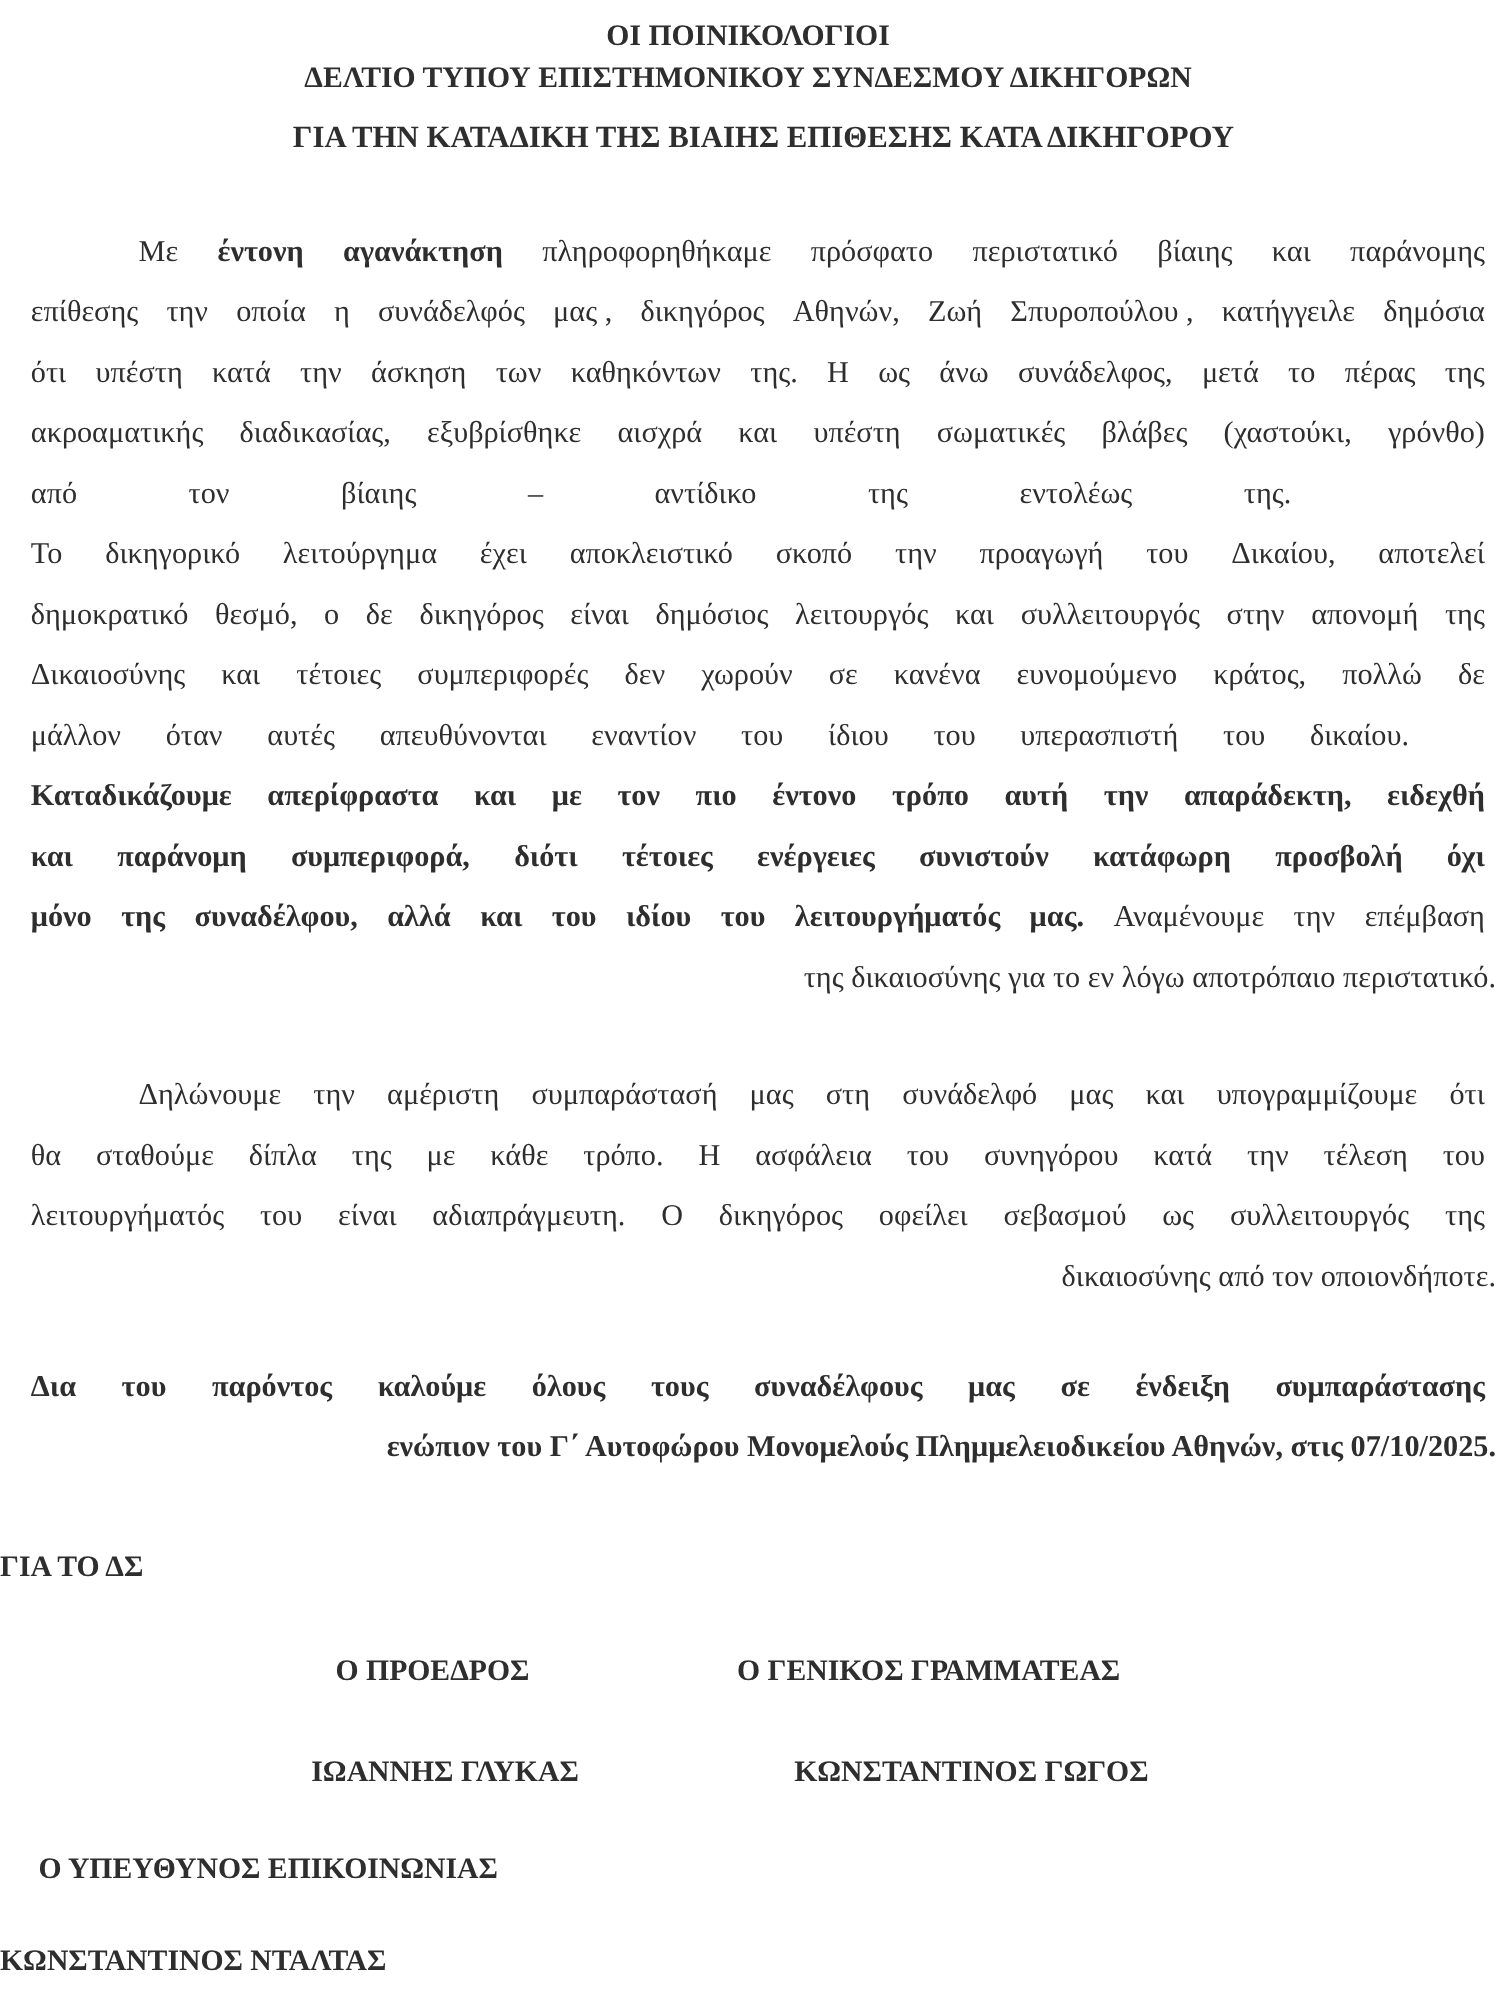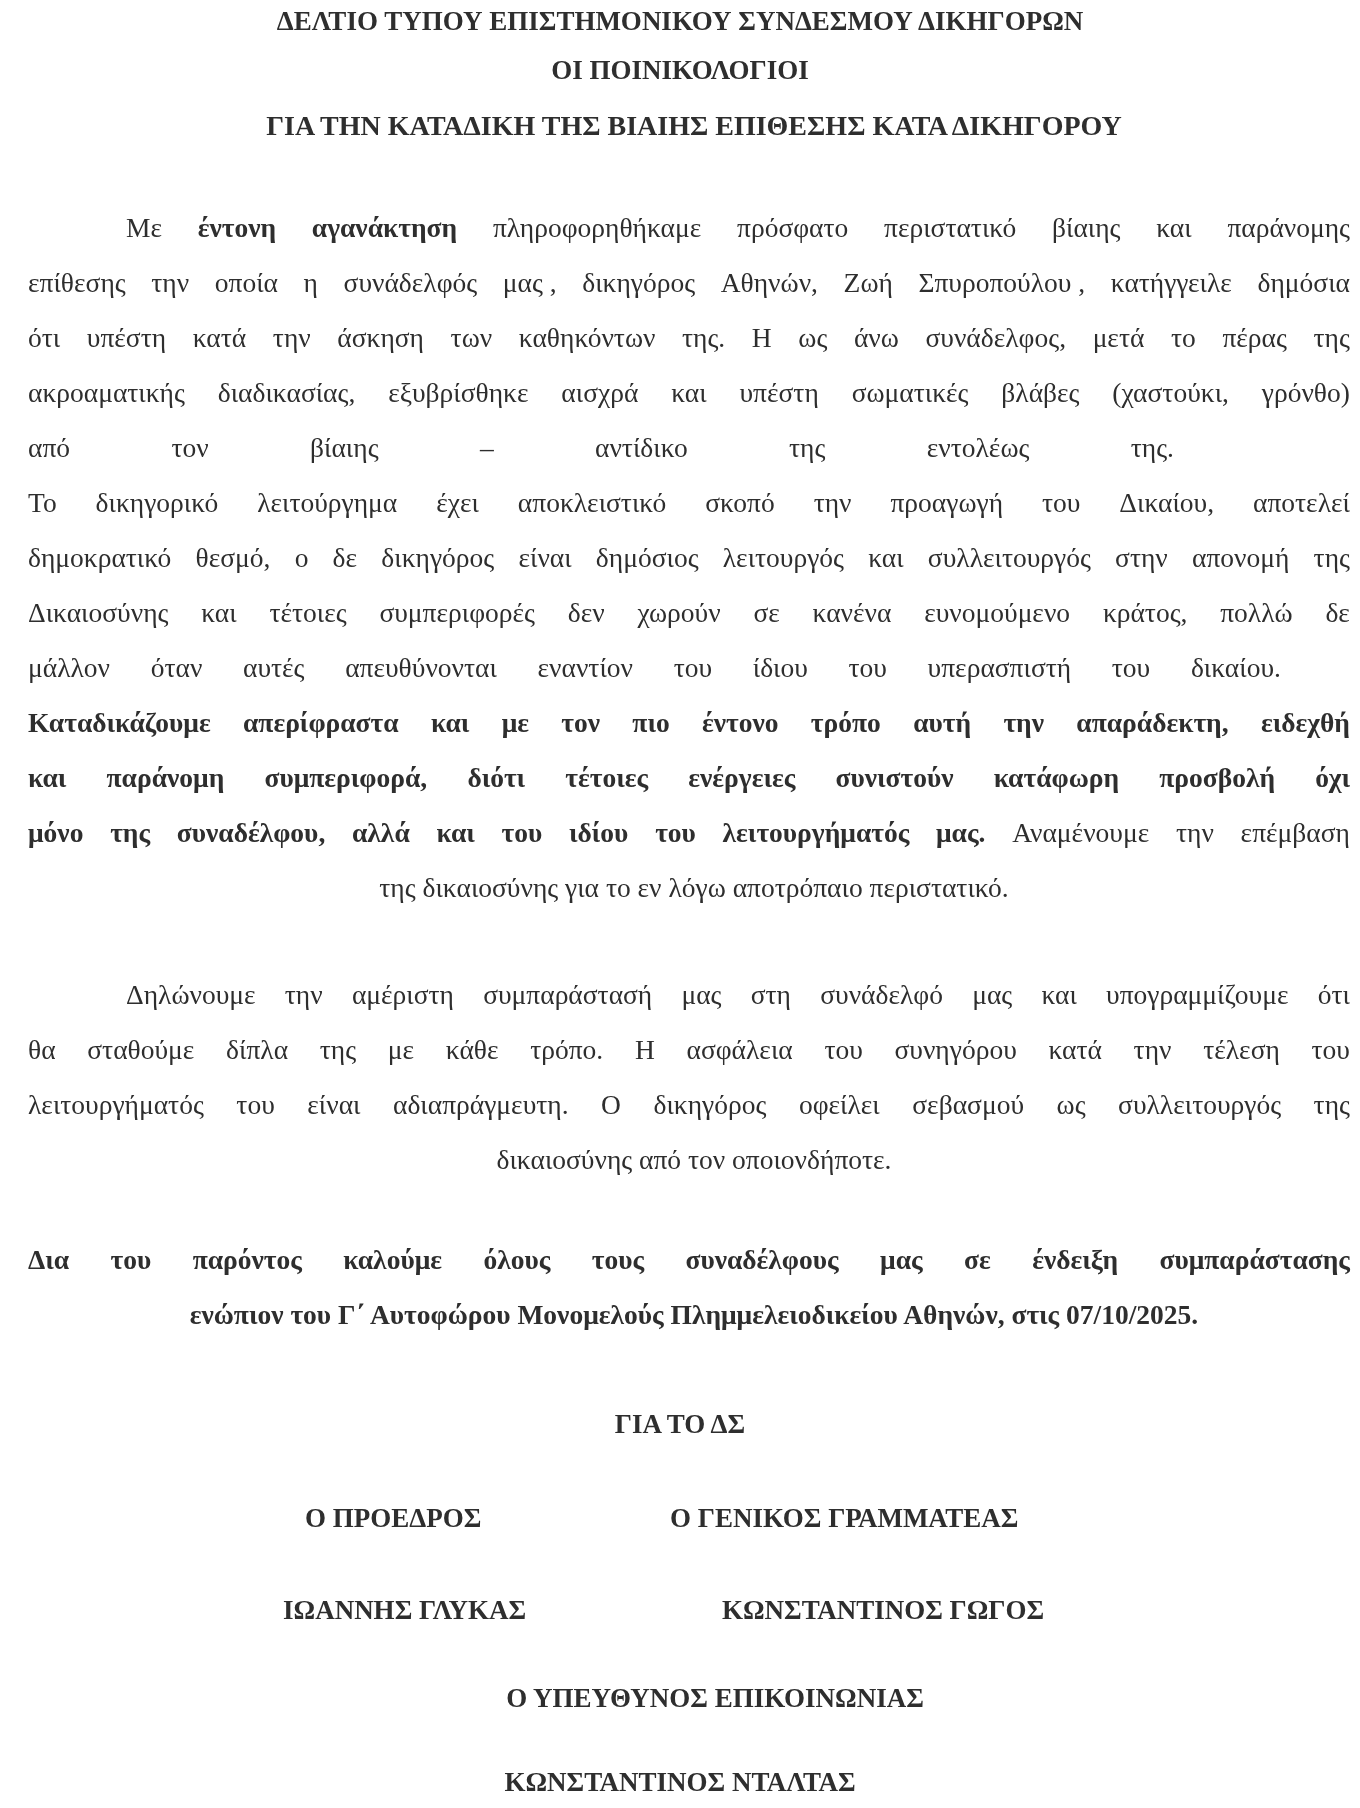--- a/index.html
+++ b/index.html
@@ -33,47 +33,47 @@
     white-space:nowrap;
   }
   .justify-full,.justify-mid,.justify-narrow{
     display:flex;
     justify-content:space-between;
   }
   .justify-full{width:1322px;}
   .justify-mid{width:1253px;}
   .justify-narrow{width:1146px;}
   .indent{padding-left:98px;}
-  .plain{text-align:center;}
+  .plain{text-align:right;}
   .b{font-weight:bold;}
   .spacer1{height:52px;}
   .spacer2{height:45px;}
   
   .sig{
     position:absolute;
     font-weight:bold;
     font-size:27px;
     line-height:36px;
     white-space:nowrap;
   }
-  .sig-center{left:0;width:100%;text-align:center;}
+  .sig-center{left:0;width:100%;text-align:left;}
   #sig-president-title{left:305px;top:1500px;}
   #sig-secretary-title{left:670px;top:1500px;}
   #sig-president-name{left:283px;top:1592px;}
   #sig-secretary-name{left:722px;top:1592px;}
   #sig-for-board{top:1406px;}
   #sig-comm-title{top:1680px;padding-left:35px;}
   #sig-comm-name{top:1764px;}
 </style>
 </head>
 <body>
 
 <div id="doc" style="color: rgb(46, 46, 46); background: rgb(255, 255, 255);">
+  <div id="h2" class="h">ΟΙ ΠΟΙΝΙΚΟΛΟΓΙΟΙ</div>
   <div id="h1" class="h">ΔΕΛΤΙΟ ΤΥΠΟΥ ΕΠΙΣΤΗΜΟΝΙΚΟΥ ΣΥΝΔΕΣΜΟΥ ΔΙΚΗΓΟΡΩΝ</div>
-  <div id="h2" class="h">ΟΙ ΠΟΙΝΙΚΟΛΟΓΙΟΙ</div>
   <div id="h3" class="h">ΓΙΑ ΤΗΝ ΚΑΤΑΔΙΚΗ ΤΗΣ ΒΙΑΙΗΣ ΕΠΙΘΕΣΗΣ ΚΑΤΑ ΔΙΚΗΓΟΡΟΥ</div>
 
   <div id="body-lines">
       <div class="line justify-full indent">
         <span>Με</span>
         <span class="b">έντονη</span>
         <span class="b">αγανάκτηση</span>
         <span>πληροφορηθήκαμε</span>
         <span>πρόσφατο</span>
         <span>περιστατικό</span>

